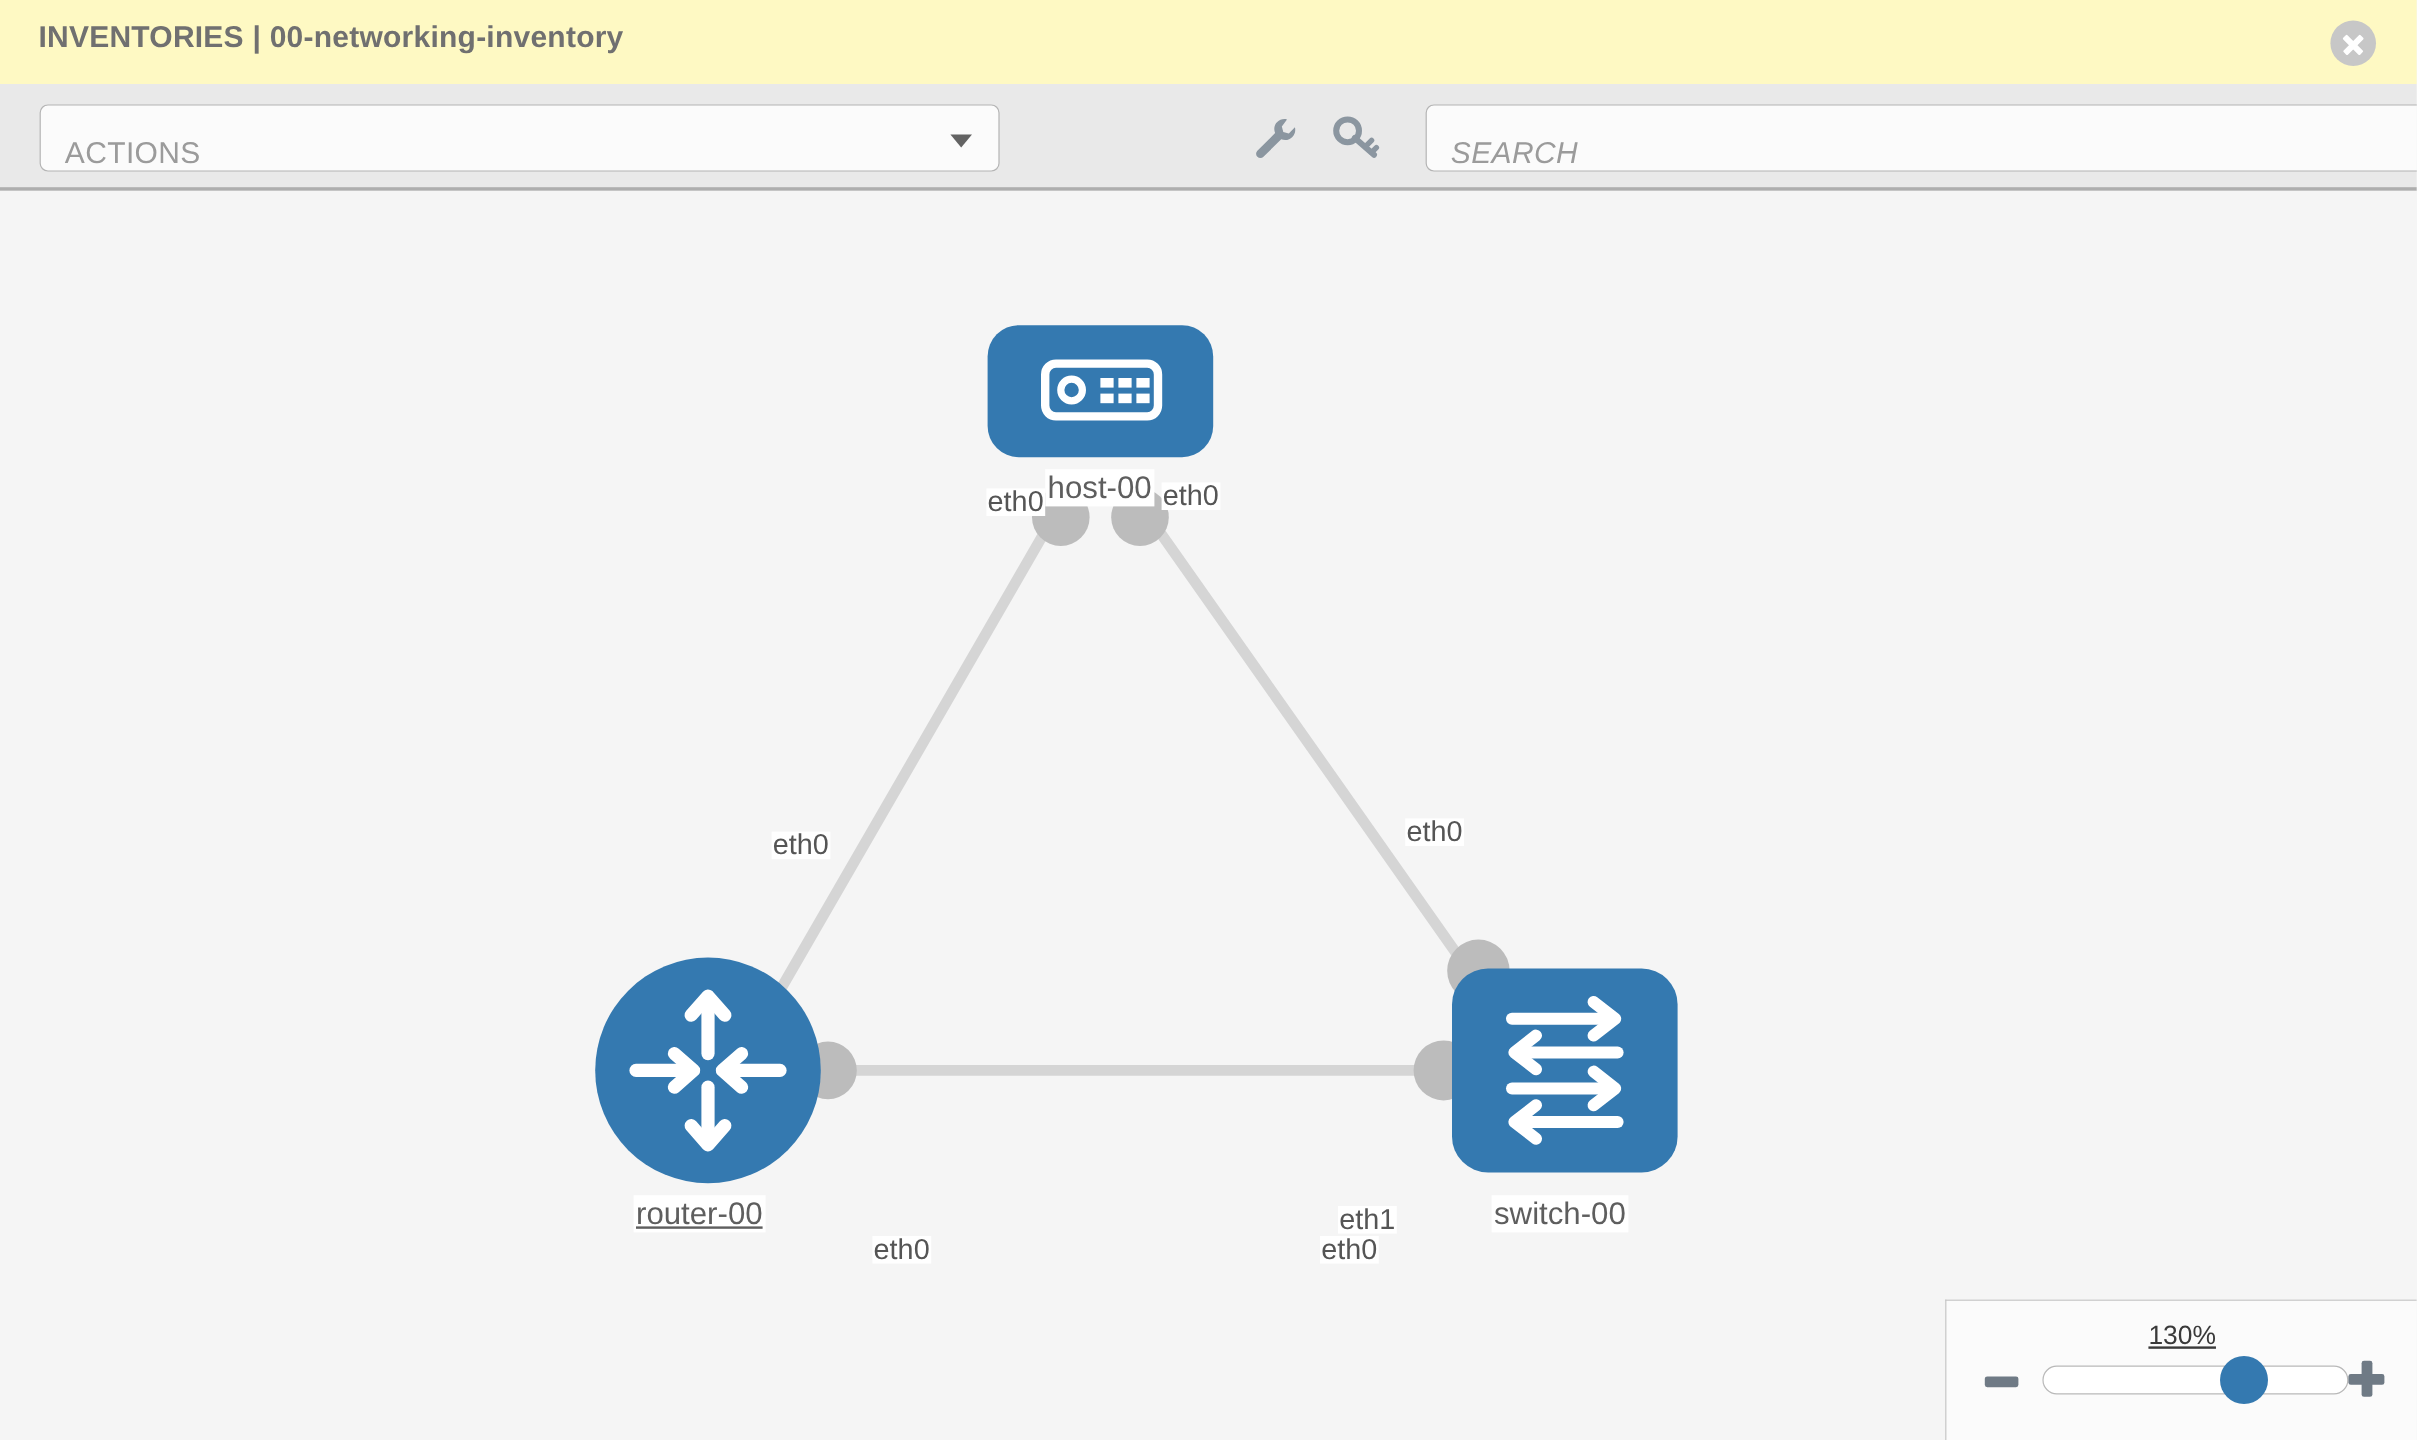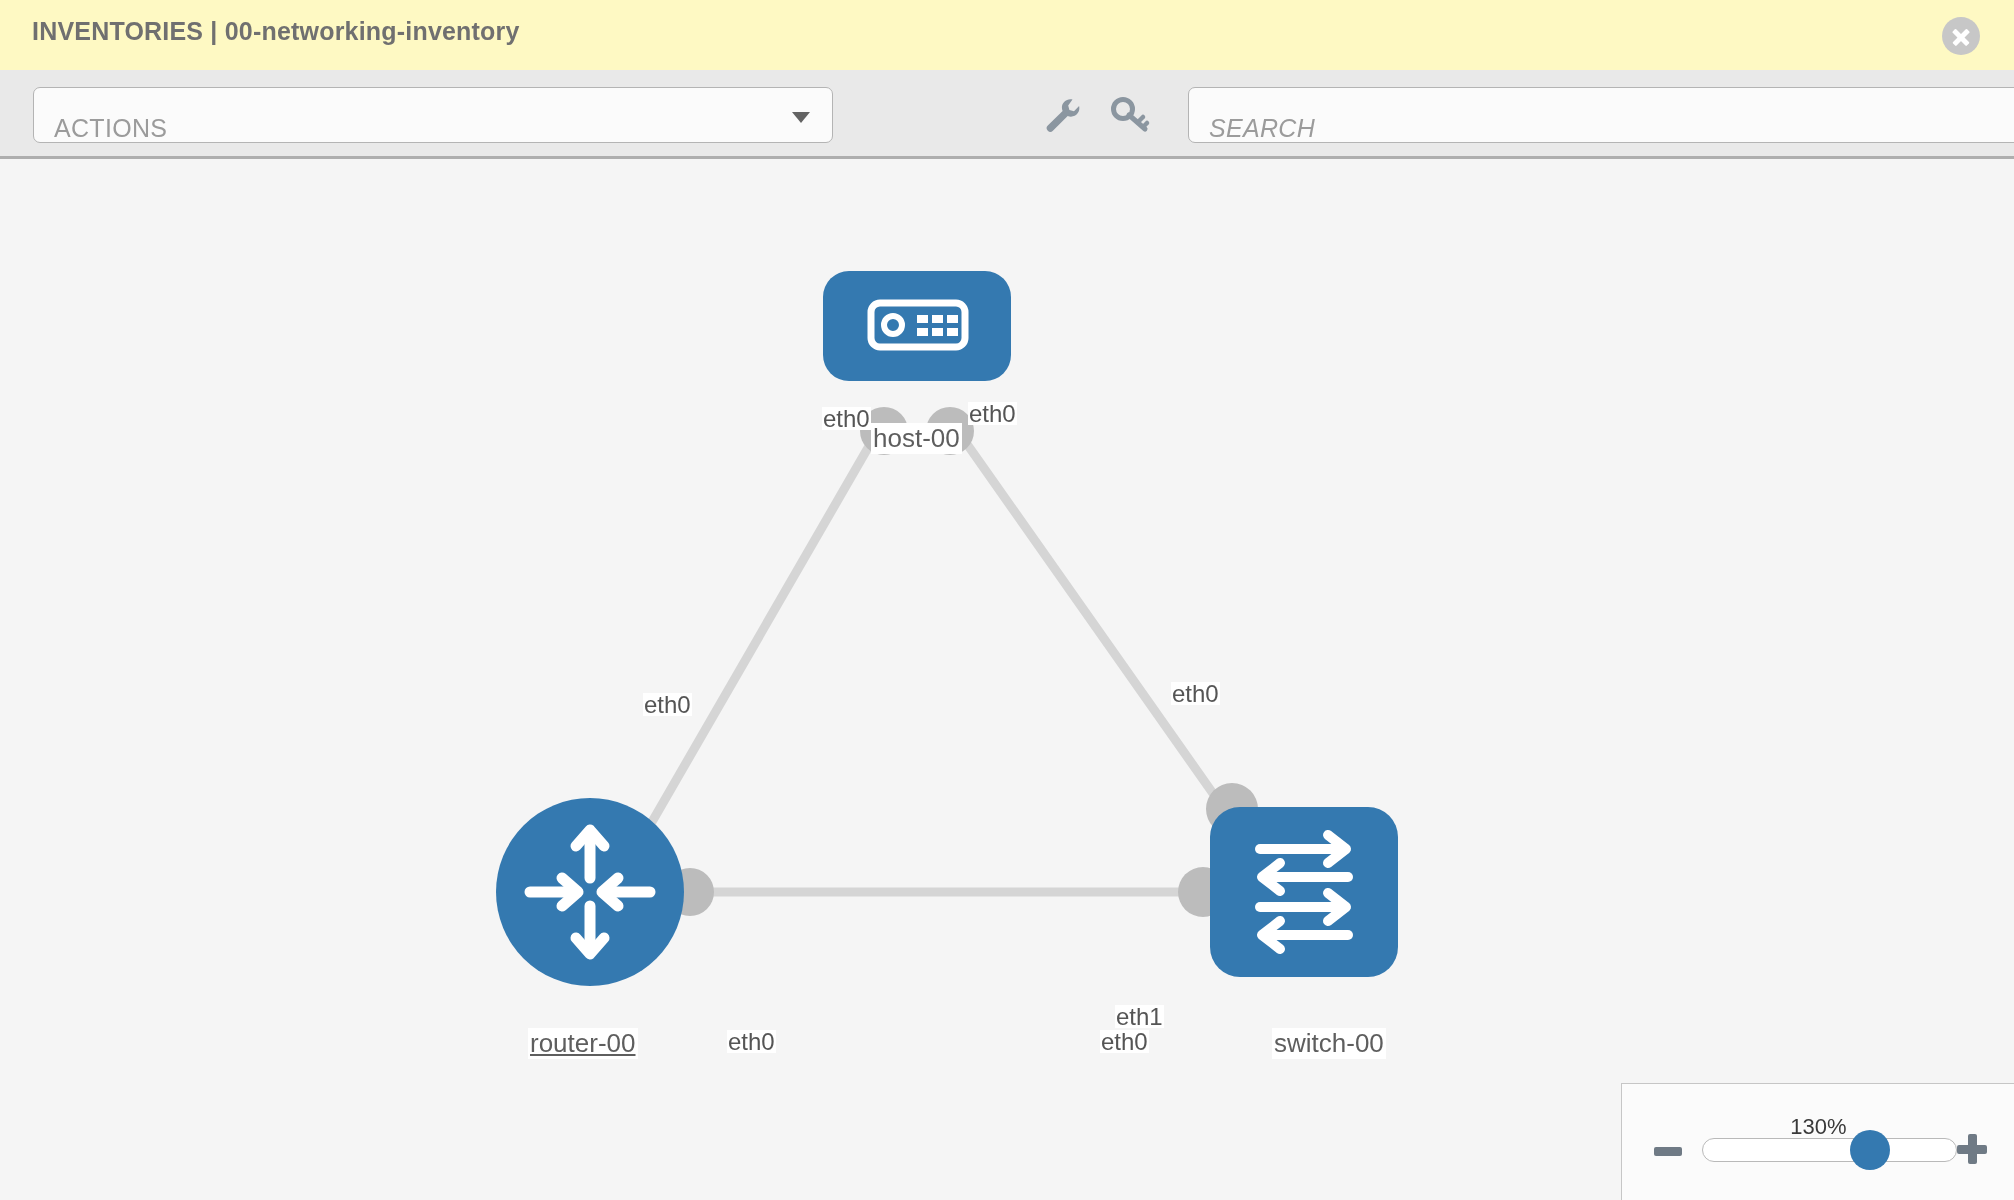--- a/index.html
+++ b/index.html
@@ -78,43 +78,42 @@
   .node-shape{
     position:absolute;left:0;top:0;
     background:#3479b0;
   }
   .node-label{
     position:absolute;
     font-size:26px;color:#5e5e5e;
     background:#ffffff;
     white-space:nowrap;
     padding:0 2px;
-    margin-top:32px;
   }
   .port-label{
     position:absolute;
     font-size:24px;color:#555555;
     background:#ffffff;
     white-space:nowrap;
     padding:0 1px;
     line-height:23px;
   }
 
   
   #zoom-panel{
     position:absolute;left:1621px;top:1083px;
     width:393px;height:117px;
     background:#fbfbfb;
     border:1.5px solid #c6c6c6;
     border-right:none;border-bottom:none;
     box-sizing:border-box;
   }
   #zoom-value{
-    position:absolute;left:0;top:30px;width:393px;
-    text-align:center;font-size:22px;color:#3a3a3a;
+    position:absolute;left:0;top:16px;width:393px;
+    text-align:center;font-size:22px;color:#3a3a3a;text-decoration:underline;
   }
   #zoom-minus{
     position:absolute;left:32px;top:63px;width:28px;height:9px;
     background:#6f7a85;border-radius:2px;cursor:pointer;
   }
   #zoom-plus{
     position:absolute;left:335px;top:50px;width:30px;height:30px;cursor:pointer;
   }
   #zoom-plus::before{content:"";position:absolute;left:0;top:11px;width:30px;height:9px;background:#6f7a85;border-radius:2px;}
   #zoom-plus::after{content:"";position:absolute;left:10.5px;top:0px;width:9px;height:30px;background:#6f7a85;border-radius:2px;}
@@ -225,21 +224,21 @@
           <path d="M118 28 L136 42 L118 56"></path>
         <path d="M138 70 L54 70"></path>
           <path d="M70 56 L52 70 L70 84"></path>
         <path d="M50 100 L134 100"></path>
           <path d="M118 86 L136 100 L118 114"></path>
         <path d="M138 128 L54 128"></path>
           <path d="M70 114 L52 128 L70 142"></path>
       </g>
     </svg>
   </div>
-  <div class="node-label" style="left:1272px;top:837px;">switch-00</div>
+  <div class="node-label" style="left:1243px;top:837px;">switch-00</div>
 
   <div class="port-label" style="left:822px;top:248px;">eth0</div>
   <div class="port-label" style="left:968px;top:243px;">eth0</div>
   <div class="port-label" style="left:643px;top:534px;">eth0</div>
   <div class="port-label" style="left:1171px;top:523px;">eth0</div>
   <div class="port-label" style="left:727px;top:871px;">eth0</div>
 
   <div class="port-label" style="left:1100px;top:871px;">eth0</div>
   <div class="port-label" style="left:1115px;top:846px;">eth1</div>
 </div>

